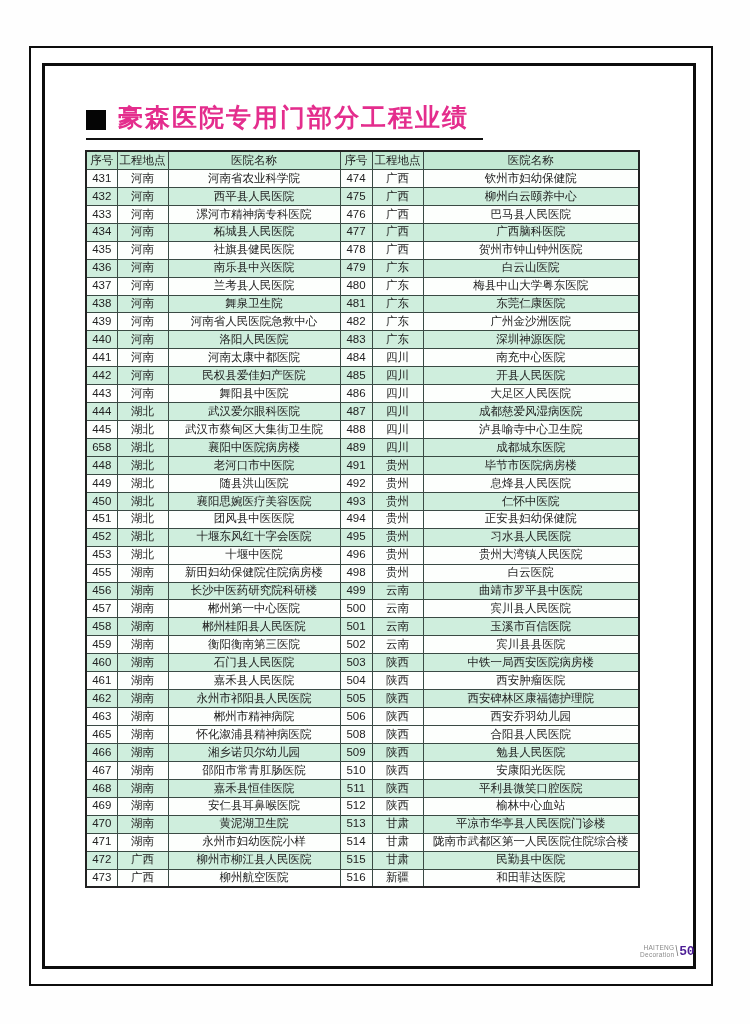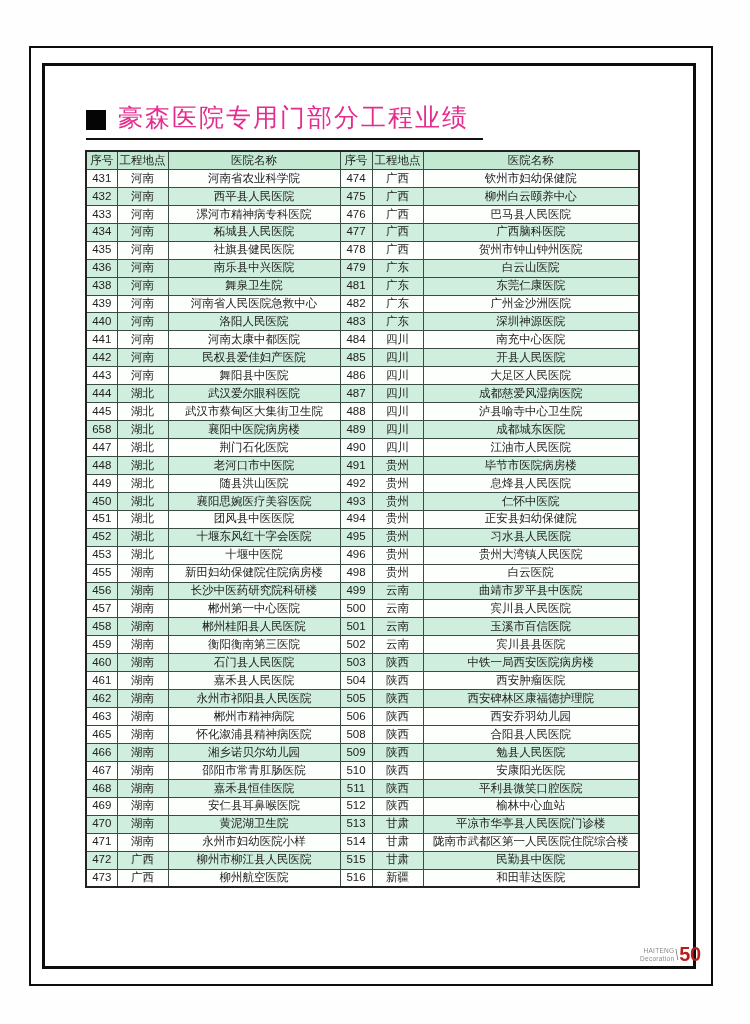--- a/index.html
+++ b/index.html
@@ -17,21 +17,21 @@
     border:3px solid #0d0d0d;background:#fff;
   }
   .title-block{
     position:absolute;left:86px;top:101px;display:flex;align-items:center;
     padding-bottom:4px;border-bottom:2px solid #111;padding-right:14px;
   }
   .title-bullet{
     width:20px;height:20px;background:#050505;flex:0 0 auto;margin-top:4px;
   }
   .title-text{
-    margin-left:12px;font-size:25px;font-weight:normal;letter-spacing:2px;
+    margin-left:12px;font-size:25px;font-weight:bold;letter-spacing:2px;
     color:#e42d8d;white-space:nowrap;
   }
   table.projects{
     position:absolute;left:85px;top:150px;width:553px;
     border-collapse:collapse;table-layout:fixed;
     font-size:11.5px;color:#222;
   }
   table.projects th,table.projects td{
     border:1px solid #3a4a44;text-align:center;vertical-align:middle;
     height:16.95px;padding:0 1px;overflow:hidden;white-space:nowrap;
@@ -42,21 +42,21 @@
   tr.green td{background:#cfeedd;}
   tr.white td{background:#fdfffd;}
   .footer{
     position:absolute;left:640px;top:943px;display:flex;align-items:center;
   }
   .footer .brand{
     display:flex;flex-direction:column;align-items:flex-end;
     font-size:6.5px;color:#8a8a8a;line-height:1.1;letter-spacing:.3px;
   }
   .footer .slash{font-size:14px;color:#777;margin:0 0 0 1px;transform:scaleX(.7);}
-  .footer .pagenum{font-size:20px;font-weight:bold;color:#b91c1c;letter-spacing:-.5px;}
+  .footer .pagenum{font-size:13px;font-weight:bold;color:#4c1d95;letter-spacing:-.5px;font-family:Liberation Mono, monospace;}
 </style>
 </head>
 <body>
 
 <div class="outer-frame"></div>
 <div class="inner-frame"></div>
 
 <div class="title-block">
   <div class="title-bullet"></div>
   <div class="title-text">豪森医院专用门部分工程业绩</div>
@@ -121,20 +121,28 @@
         <td>贺州市钟山钟州医院</td>
       </tr>
       <tr class="green">
         <td>436</td>
         <td>河南</td>
         <td>南乐县中兴医院</td>
         <td>479</td>
         <td>广东</td>
         <td>白云山医院</td>
       </tr>
+      <tr class="white">
+        <td>437</td>
+        <td>河南</td>
+        <td>兰考县人民医院</td>
+        <td>480</td>
+        <td>广东</td>
+        <td>梅县中山大学粤东医院</td>
+      </tr>
       <tr class="green">
         <td>438</td>
         <td>河南</td>
         <td>舞泉卫生院</td>
         <td>481</td>
         <td>广东</td>
         <td>东莞仁康医院</td>
       </tr>
       <tr class="white">
         <td>439</td>
@@ -192,28 +200,20 @@
         <td>四川</td>
         <td>泸县喻寺中心卫生院</td>
       </tr>
       <tr class="green">
         <td>658</td>
         <td>湖北</td>
         <td>襄阳中医院病房楼</td>
         <td>489</td>
         <td>四川</td>
         <td>成都城东医院</td>
-      </tr>
-      <tr class="white">
-        <td>447</td>
-        <td>湖北</td>
-        <td>荆门石化医院</td>
-        <td>490</td>
-        <td>四川</td>
-        <td>江油市人民医院</td>
       </tr>
       <tr class="green">
         <td>448</td>
         <td>湖北</td>
         <td>老河口市中医院</td>
         <td>491</td>
         <td>贵州</td>
         <td>毕节市医院病房楼</td>
       </tr>
       <tr class="white">

